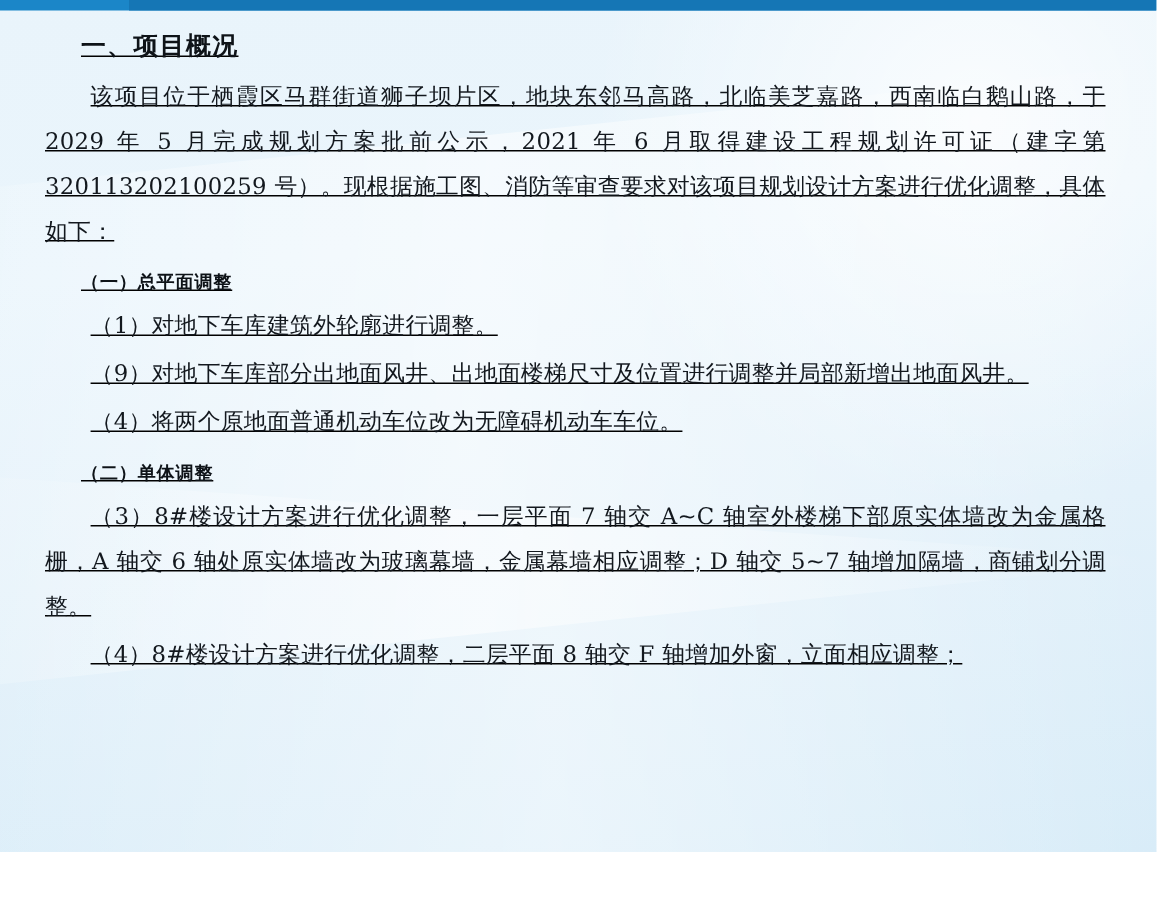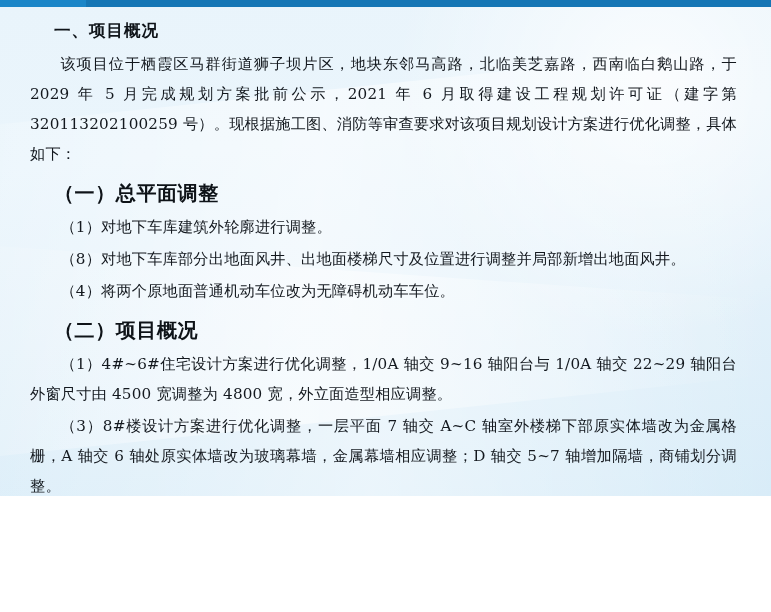--- a/index.html
+++ b/index.html
@@ -9,23 +9,24 @@
   body {
     width: 771px;
     height: 612px;
     overflow: hidden;
     font-family: "DejaVu Serif", "Liberation Serif", serif;
     background: #ffffff;
   }
   .page {
     position: relative;
     width: 771px;
-    height: 496px;
+    height: 568px;
     background: linear-gradient(175deg, #e9f4fb 0%, #eaf5fc 30%, #e3f1fa 62%, #d8ecf8 100%);
     overflow: hidden;
+    text-decoration: underline;
   }
   
   .bg-sweep-a {
     position: absolute;
     left: -120px;
     top: 80px;
     width: 1100px;
     height: 330px;
     background: linear-gradient(100deg, rgba(255,255,255,0.0) 0%, rgba(255,255,255,0.55) 40%, rgba(255,255,255,0.0) 80%);
     transform: rotate(-6deg);
@@ -73,21 +74,21 @@
     color: #12161b;
   }
   .h2 {
     font-size: 16.5px;
     font-weight: bold;
     letter-spacing: 1px;
     margin: 6px 0 7px 24px;
     color: #0e1318;
   }
   .h3 {
-    font-size: 20px;
+    font-size: 12px;
     font-weight: bold;
     letter-spacing: 0.6px;
     margin: 11px 0 5px 24px;
     color: #0e1318;
   }
   p.para {
     font-size: 15.2px;
     line-height: 30px;
     margin: 0 0 2px 0;
     text-indent: 2em;
@@ -113,21 +114,21 @@
   </div>
 
   <div class="content">
 
     <div class="h2">一、项目概况</div>
 
     <p class="para">该项目位于栖霞区马群街道狮子坝片区，地块东邻马高路，北临美芝嘉路，西南临白鹅山路，于 2029 年 5 月完成规划方案批前公示，2021 年 6 月取得建设工程规划许可证（建字第 320113202100259 号）。现根据施工图、消防等审查要求对该项目规划设计方案进行优化调整，具体如下：</p>
 
     <div class="h3">（一）总平面调整</div>
     <p class="para">（1）对地下车库建筑外轮廓进行调整。</p>
-    <p class="para">（8）对地下车库部分出地面风井、出地面楼梯尺寸及位置进行调整并局部新增出地面风井。</p>
+    <p class="para">（9）对地下车库部分出地面风井、出地面楼梯尺寸及位置进行调整并局部新增出地面风井。</p>
     <p class="para">（4）将两个原地面普通机动车位改为无障碍机动车车位。</p>
 
-    <div class="h3">（二）项目概况</div>
-    <p class="para">（1）4#~6#住宅设计方案进行优化调整，1/0A 轴交 9~16 轴阳台与 1/0A 轴交 22~29 轴阳台外窗尺寸由 4500 宽调整为 4800 宽，外立面造型相应调整。</p>
+    <div class="h3">（二）单体调整</div>
     <p class="para">（3）8#楼设计方案进行优化调整，一层平面 7 轴交 A~C 轴室外楼梯下部原实体墙改为金属格栅，A 轴交 6 轴处原实体墙改为玻璃幕墙，金属幕墙相应调整；D 轴交 5~7 轴增加隔墙，商铺划分调整。</p>
+    <p class="para tight">（4）8#楼设计方案进行优化调整，二层平面 8 轴交 F 轴增加外窗，立面相应调整；</p>
 
   </div>
 </div>
 
 </body></html>

